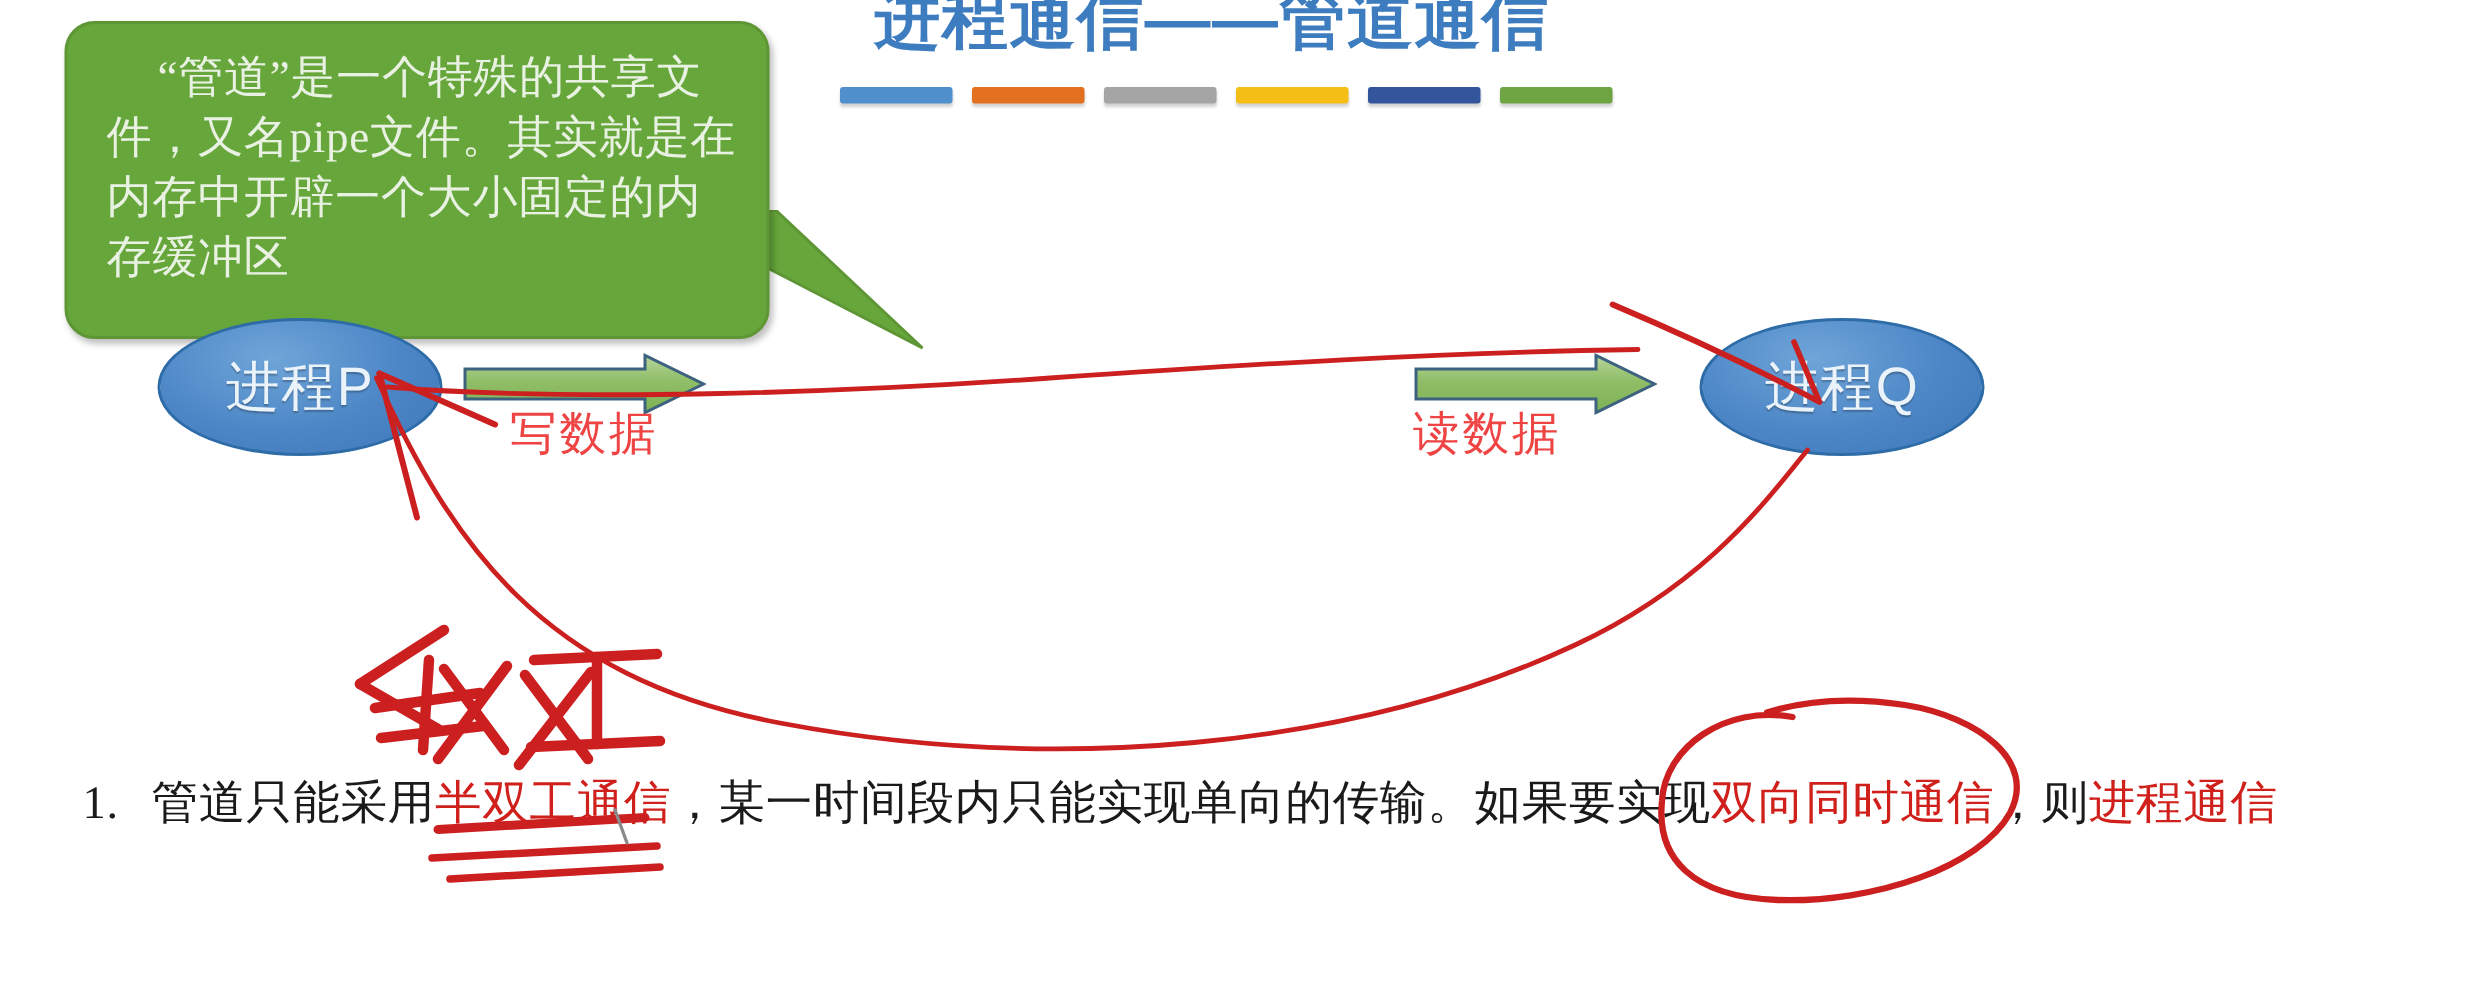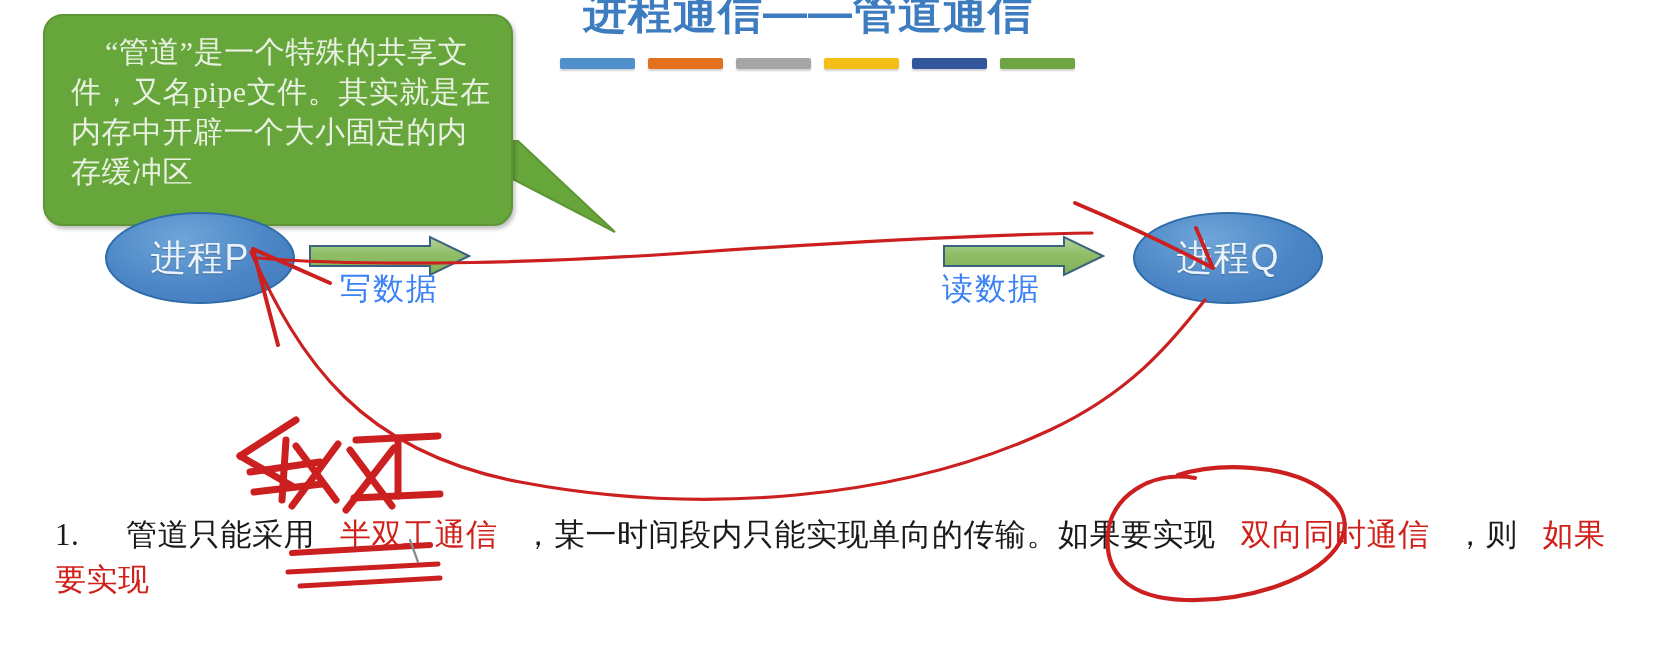--- a/index.html
+++ b/index.html
@@ -141,21 +141,21 @@
   }
 
   
   .blockarrow { position: absolute; }
   #arrow-write { left: 308px; top: 235px; }
   #arrow-read  { left: 942px; top: 235px; }
   .arrow-label {
     position: absolute;
     font-family: Liberation Serif, serif;
     font-size: 31px;
-    color: #3b82f6;
+    color: #ef4444;
     letter-spacing: 2px;
     white-space: nowrap;
     text-align: center;
   }
   #label-write { left: 340px; top: 268px; }
   #label-read  { left: 942px; top: 268px; }
 
   
   .para {
     position: absolute;
@@ -166,21 +166,21 @@
     font-size: 31px;
     line-height: 45px;
     color: #1a1a1a;
     letter-spacing: 0.5px;
   }
   .para .num {
     display: inline-block;
     width: 46px;
     font-family: "Liberation Serif", "DejaVu Serif", serif;
   }
-  .para .hang { display: inline; margin-left: 25px; }
+  .para .hang { display: inline; }
   .red { color: #D0201B; }
   .para-line2 {
     position: absolute;
     left: 101px;
     top: 557px;
     font-family: "Liberation Serif", "DejaVu Serif", serif;
     font-size: 31px;
     letter-spacing: 0.5px;
     white-space: nowrap;
   }
@@ -244,21 +244,21 @@
         <stop offset="0%" stop-color="#B7D49B"></stop>
         <stop offset="45%" stop-color="#8FBE67"></stop>
         <stop offset="100%" stop-color="#7FB055"></stop>
       </linearGradient>
     </defs>
     <polygon points="2,11 122,11 122,2 161,21 122,40 122,31 2,31" fill="url(#ga2)" stroke="#3D627F" stroke-width="2"></polygon>
   </svg>
   <div class="arrow-label" id="label-read">读数据</div>
 
   <div class="para">
-    <span class="num">1.</span><span class="hang">管道只能采用</span><span class="hang red">半双工通信</span><span class="hang">，某一时间段内只能实现单向的传输。如果要实现</span><span class="hang red">双向同时通信</span><span class="hang">，则</span><span class="hang red">如果要实现</span>
+    <span class="num">1.</span><span class="hang">管道只能采用</span><span class="hang red">半双工通信</span><span class="hang">，某一时间段内只能实现单向的传输。如果要实现</span><span class="hang red">双向同时通信</span><span class="hang">，则</span><span class="hang red">进程通信</span>
   </div>
 
   <svg id="ink" viewBox="0 0 1653 654">
     <g fill="none" stroke="#CC1F1F" stroke-linecap="round" stroke-linejoin="round">
 
       <path d="M 258,258 C 380,268 560,262 700,252 C 830,243 960,235 1092,233" stroke-width="3.2"></path>
 
       <path d="M 253,249 L 278,345" stroke-width="4"></path>
       <path d="M 253,249 L 330,283" stroke-width="4"></path>
 

